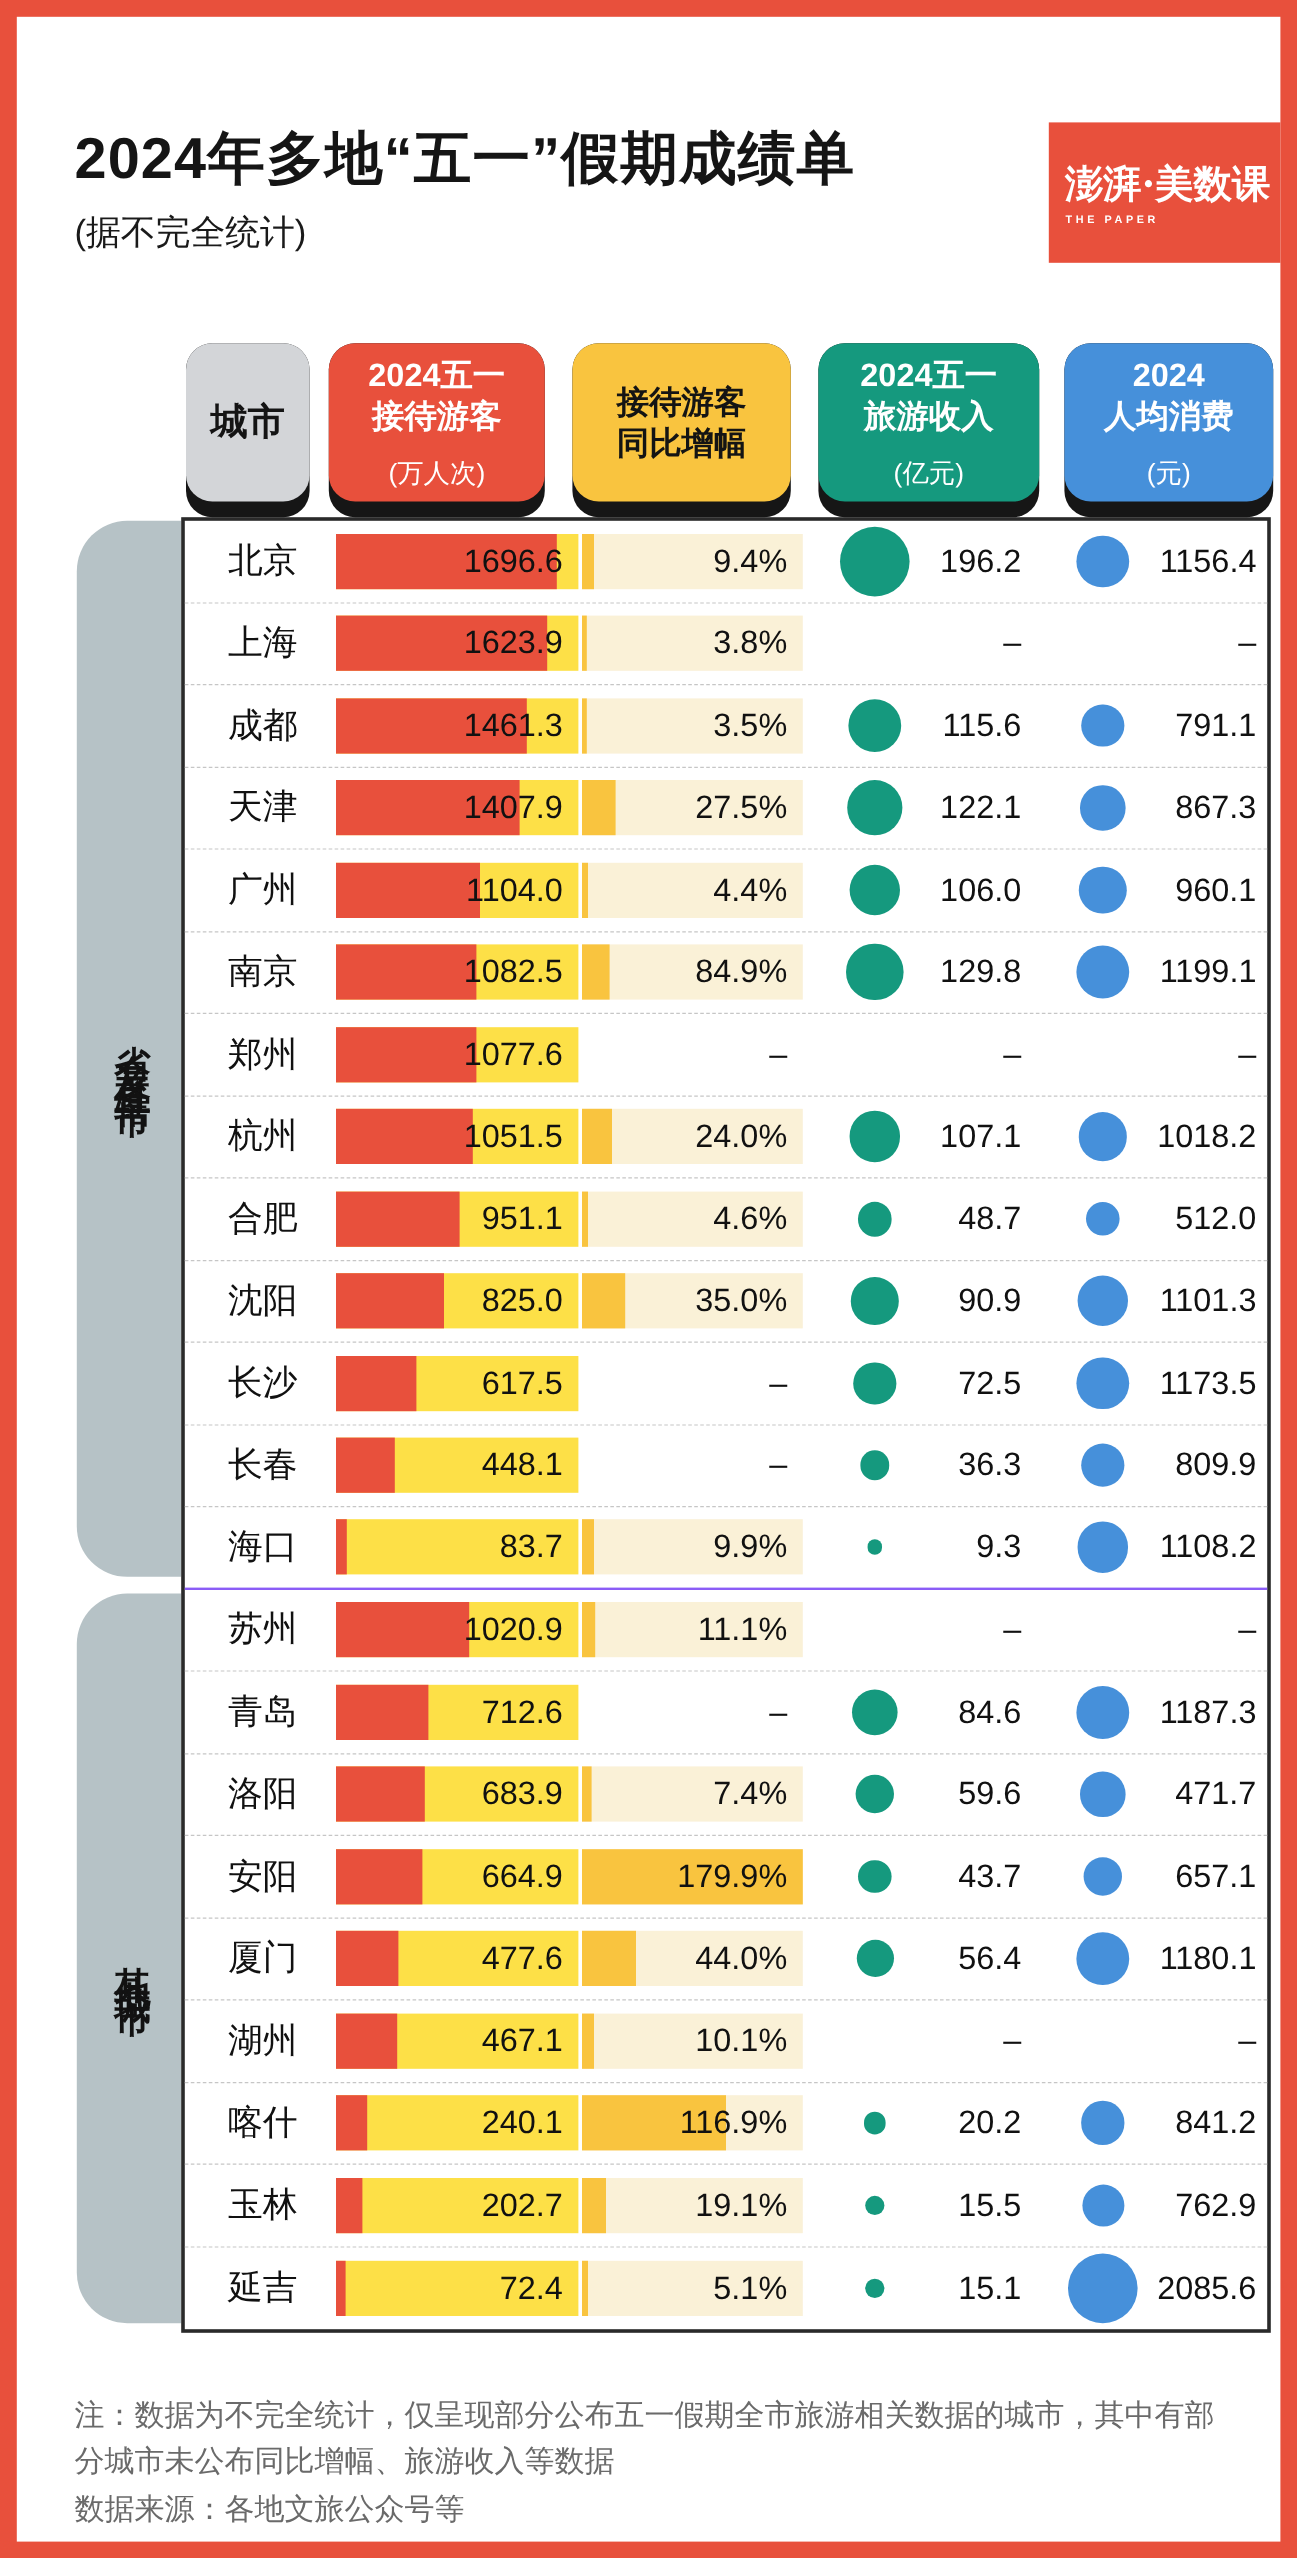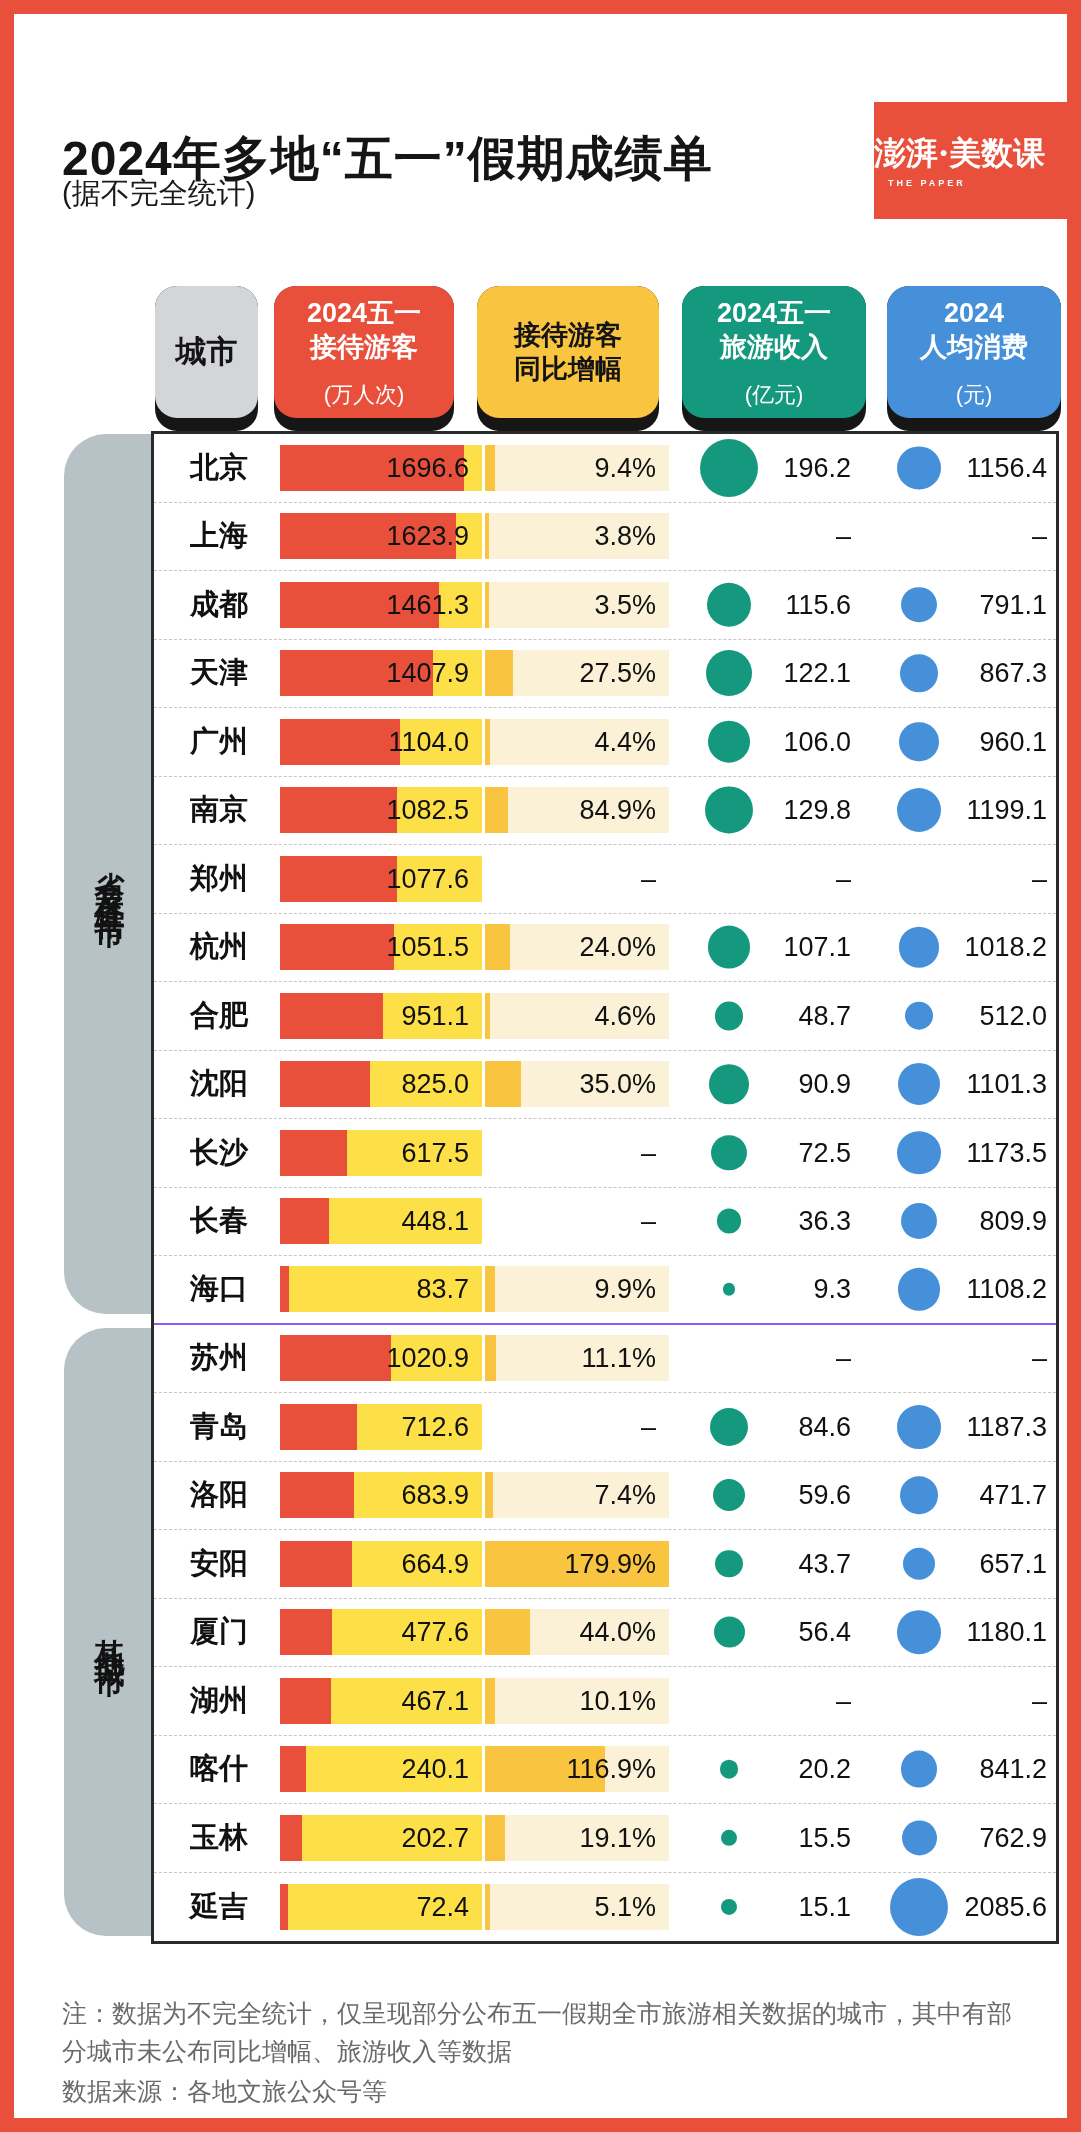--- a/index.html
+++ b/index.html
@@ -8,32 +8,32 @@
     width:1081px; height:2132px;
     box-sizing:border-box;
     border:14px solid #E8503C;
     background:#ffffff;
     font-family:"Liberation Sans","DejaVu Sans",sans-serif;
     overflow:hidden;
   }
   
   .title {
     position:absolute; left:48px; top:86px;
-    font-size:48px; font-weight:900; color:#151515; letter-spacing:1px;margin-top:27px;
+    font-size:48px; font-weight:900; color:#151515; letter-spacing:1px;
   }
   .subtitle {
     position:absolute; left:48px; top:160px;
     font-size:29px; font-weight:500; color:#1a1a1a;
   }
   .logo {
     position:absolute; left:860px; top:88px; width:198px; height:117px;
     background:#E8503C;
   }
   .logo-main {
-    position:absolute; left:0; right:0; top:30px; text-align:left;
+    position:absolute; left:0; right:0; top:30px; text-align:center;
     color:#ffffff; font-size:32px; font-weight:900;
     font-family:"DejaVu Serif","Liberation Serif",serif;
   }
   .logo-sub {
     position:absolute; left:14px; top:76px;
     color:#ffffff; font-size:9px; letter-spacing:3px; font-weight:700;
   }
   
   .hdr-box { position:absolute; top:272px; height:145px; background:#161616; border-radius:22px; z-index:3; }
   .hdr-face {
@@ -68,21 +68,21 @@
   
   .table {
     position:absolute; left:137px; top:417px; width:908px; height:1513px;
     box-sizing:border-box; border:3px solid #2a2a2a; background:#ffffff; z-index:2;
   }
   .row { position:relative; height:68.5px; box-sizing:border-box; border-bottom:1px dashed #c6c6c6; }
   .row.group-end { border-bottom:2px solid #8b5cf6; }
   .row.last { border-bottom:none; }
   .city {
     position:absolute; left:12px; width:106px; top:50%; transform:translateY(-50%);
-    text-align:center; font-size:29px; font-weight:700; color:#111;
+    text-align:center; font-size:29px; font-weight:400; color:#111;
   }
   .track { position:absolute; top:50%; transform:translateY(-50%); height:46px; width:184px; }
   .t-vis { left:126px; background:#fde047;padding-left:18px; }
   .t-gro { left:331px; background:#FAF1D7; }
   .fill  { position:absolute; left:0; top:0; bottom:0; }
   .f-vis { background:#E8503C; }
   .f-gro { background:#F9C43F; }
   .bar-val {
     position:absolute; right:13px; top:50%; transform:translateY(-50%);
     font-size:27px; color:#111; white-space:nowrap;

